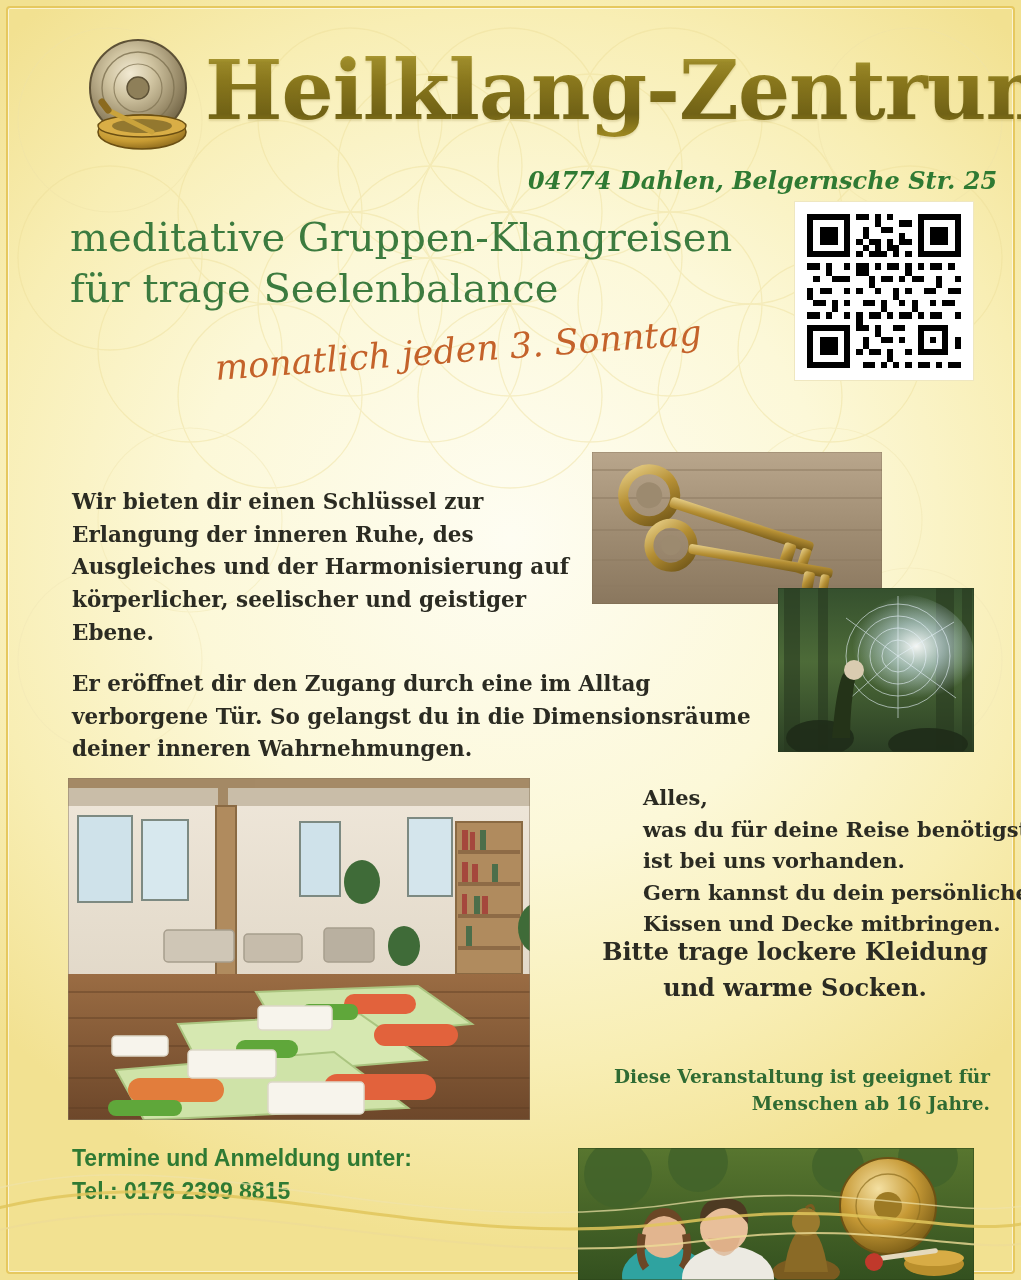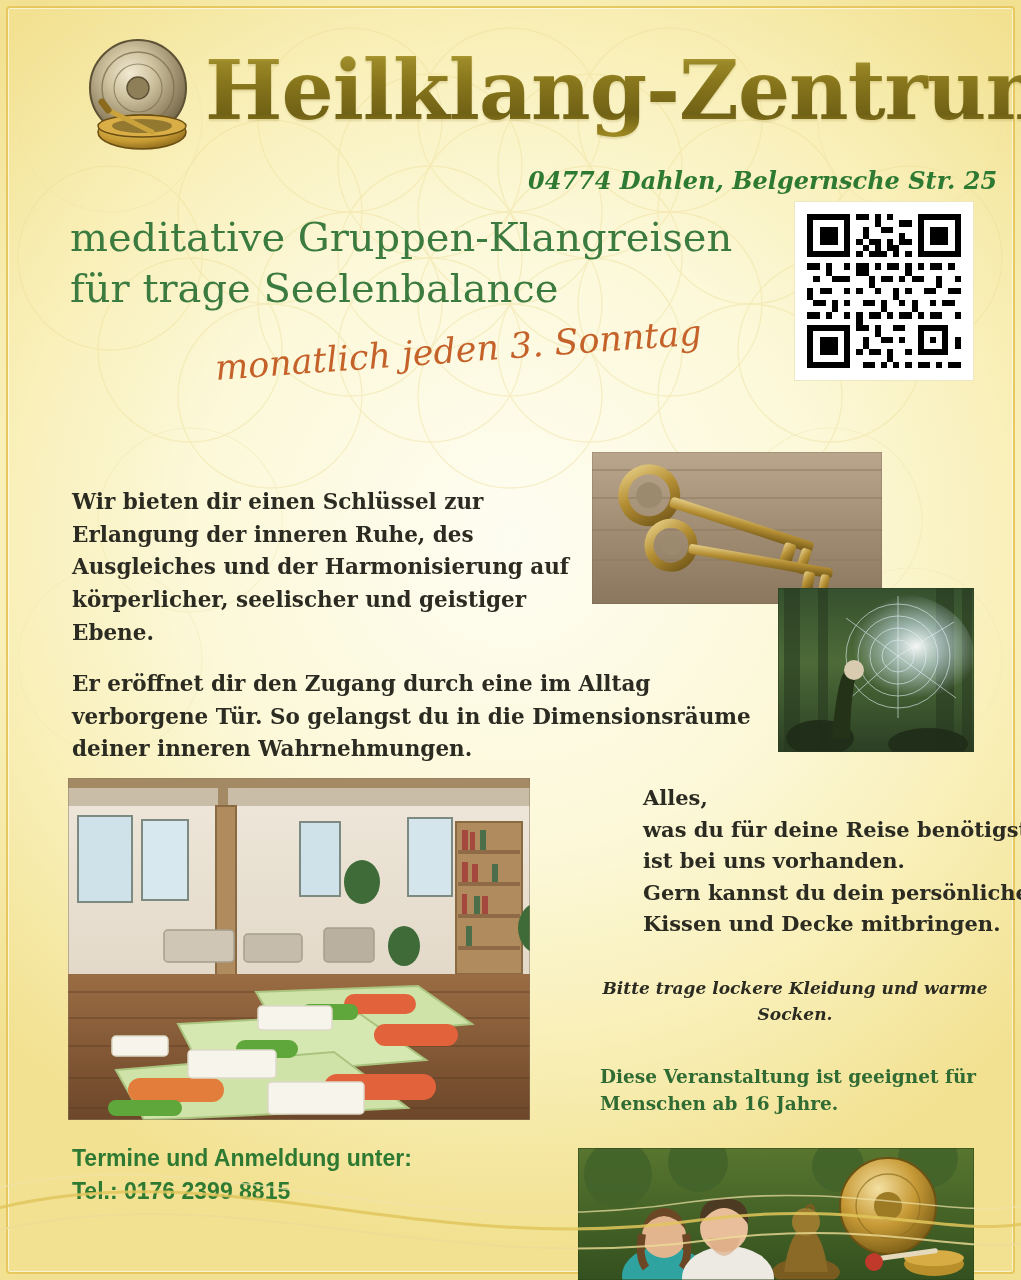--- a/index.html
+++ b/index.html
@@ -144,34 +144,33 @@
   .para-3 {
     left: 595px;
     top: 782px;
     width: 400px;
     font-size: 21px;
     line-height: 1.5;
     margin-left: 48px;
   }
   .para-4 {
     left: 595px;
-    top: 976px;
+    top: 934px;
     width: 400px;
-    font-size: 17px;
+    font-size: 24px;
     line-height: 1.5;
     text-align: center;
-    font-style: italic;
   }
   .para-5 {
     left: 600px;
     top: 1064px;
     width: 390px;
     font-size: 18.5px;
     line-height: 1.45;
-    text-align: left;
+    text-align: right;
     color: #2f6b33;
   }
 
   
   .contact {
     position: absolute;
     left: 72px;
     top: 1142px;
     font-family: Liberation Sans, sans-serif;
     font-weight: bold;

